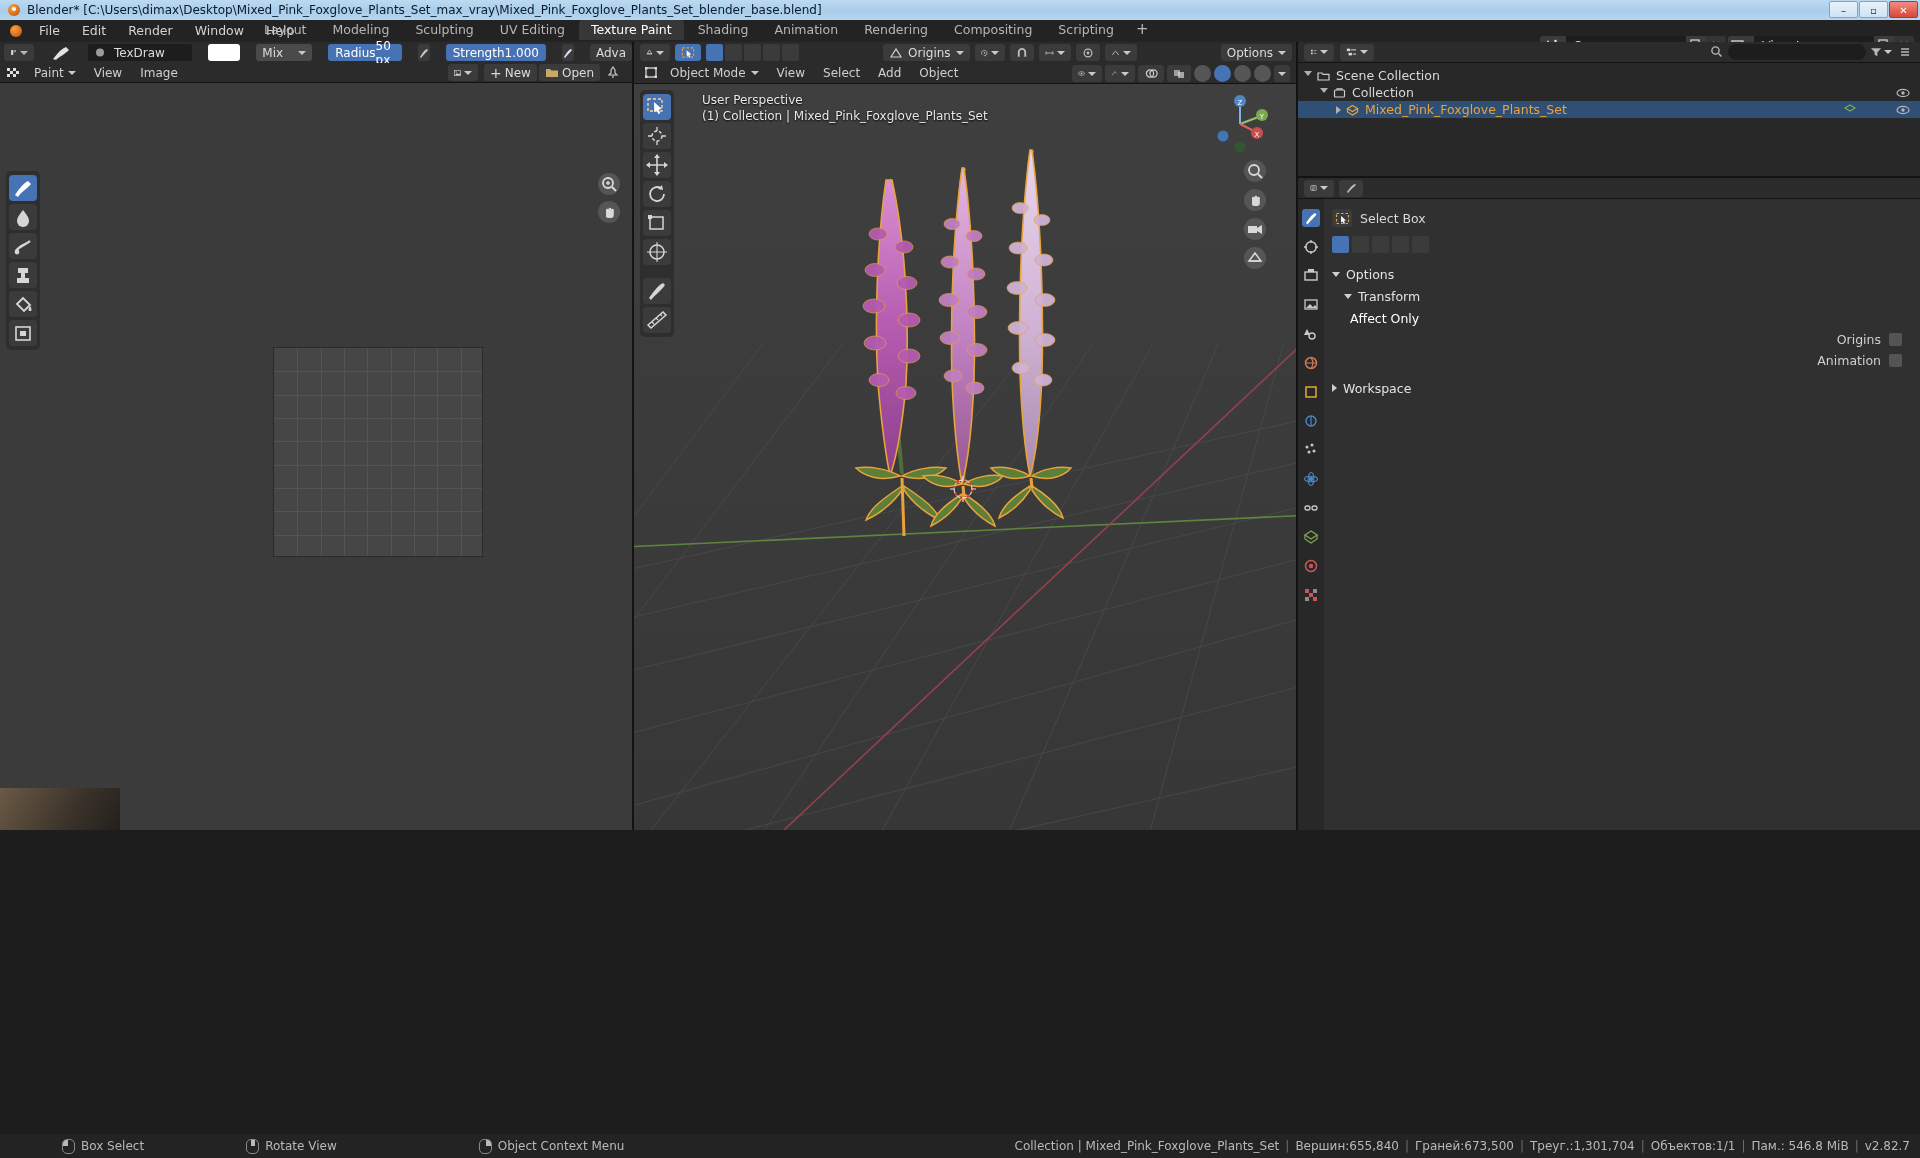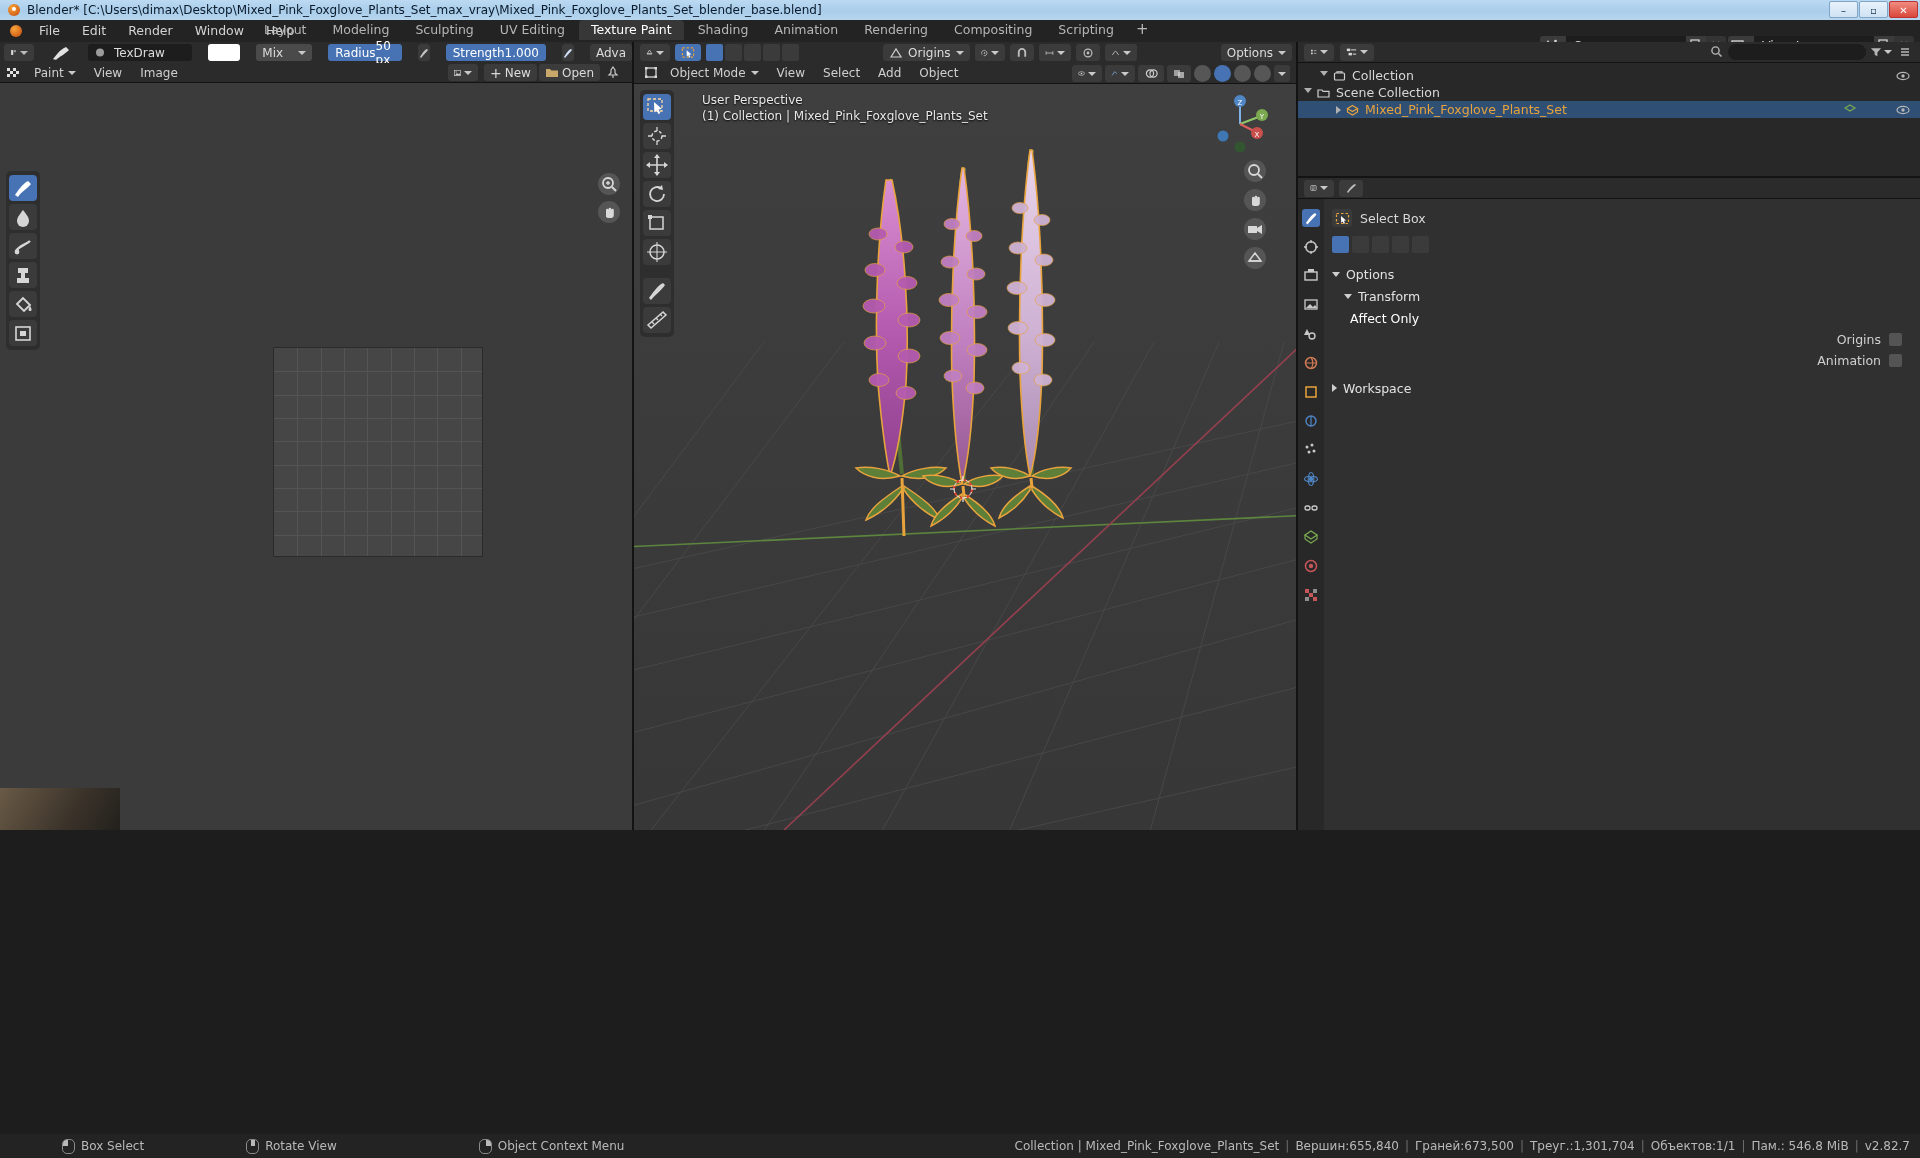--- a/index.html
+++ b/index.html
@@ -777,44 +777,44 @@
         <span class="chev"></span>
       </span>
       <span style="width:18px;display:inline-flex;justify-content:center">
         <svg width="12" height="12" viewBox="0 0 12 12">
             <path d="M2 3 h8 M2 6 h8 M2 9 h8" stroke="#b6b6b6" stroke-width="1.3"></path>
           </svg>
       </span>
     </span>
   </div>
   <div style="padding:4px 0">
+    <div class="out-row">
+      <span class="tri open"></span>
+      <span style="width:14px;display:inline-flex">
+        <svg width="13" height="12" viewBox="0 0 13 12">
+            <path d="M1 3 h4 l1 1.3 h6 V10 H1z" fill="none" stroke="#cfcfcf" stroke-width="1.2"></path>
+          </svg>
+      </span>
+      <span>Scene Collection</span>
+    </div>
     <div class="out-row" style="padding-left:22px">
       <span class="tri open"></span>
       <span style="width:14px;display:inline-flex">
         <svg width="13" height="12" viewBox="0 0 13 12">
             <rect x="1.5" y="3" width="10" height="7" rx="1" fill="none" stroke="#cfcfcf" stroke-width="1.2"></rect>
             <path d="M4 3 V1.8 h5 V3" fill="none" stroke="#cfcfcf" stroke-width="1.2"></path>
           </svg>
       </span>
       <span>Collection</span>
       <span class="eye">
         <svg width="14" height="14" viewBox="0 0 14 14">
             <ellipse cx="7" cy="7" rx="6" ry="3.6" fill="none" stroke="#b6b6b6" stroke-width="1.2"></ellipse>
             <circle cx="7" cy="7" r="1.7" fill="#b6b6b6"></circle>
           </svg>
       </span>
-    </div>
-    <div class="out-row">
-      <span class="tri open"></span>
-      <span style="width:14px;display:inline-flex">
-        <svg width="13" height="12" viewBox="0 0 13 12">
-            <path d="M1 3 h4 l1 1.3 h6 V10 H1z" fill="none" stroke="#cfcfcf" stroke-width="1.2"></path>
-          </svg>
-      </span>
-      <span>Scene Collection</span>
     </div>
     <div class="out-row sel" style="padding-left:38px">
       <span class="tri"></span>
       <span style="width:14px;display:inline-flex">
         <svg width="13" height="12" viewBox="0 0 13 12">
             <path d="M6.5 1.5 L11.5 4.5 L6.5 7.5 L1.5 4.5 Z" fill="none" stroke="#e8a33d" stroke-width="1.2"></path>
             <path d="M1.5 4.5 V8 L6.5 11 L11.5 8 V4.5" fill="none" stroke="#e8a33d" stroke-width="1.2"></path>
           </svg>
       </span>
       <span style="color:#e8a33d">Mixed_Pink_Foxglove_Plants_Set</span>

